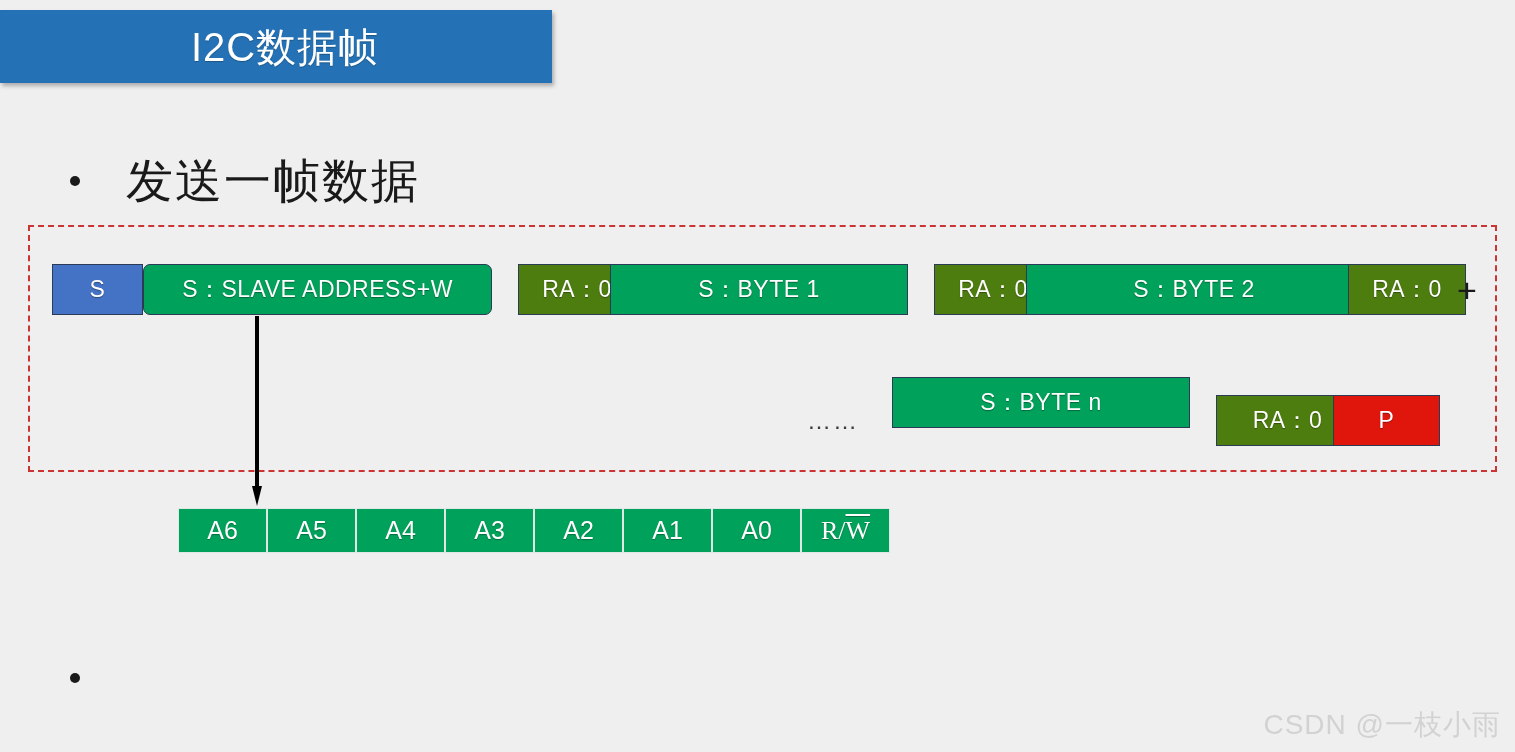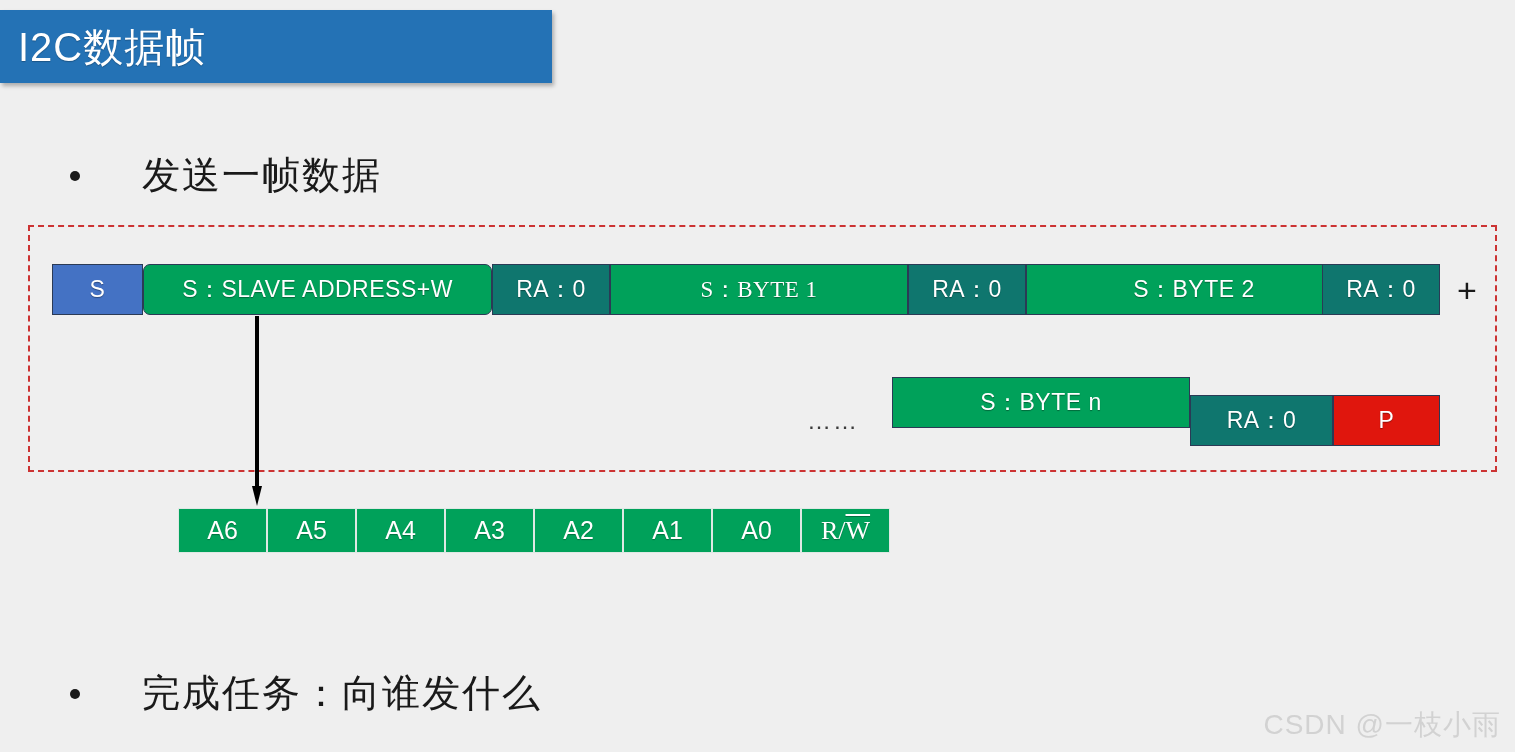--- a/index.html
+++ b/index.html
@@ -19,20 +19,21 @@
   #title-banner {
     position: absolute;
     left: 0;
     top: 10px;
     width: 552px;
     height: 73px;
     background: #2472b5;
     box-shadow: 2px 3px 4px rgba(0,0,0,0.28);
     display: flex;
     align-items: center;
+    justify-content: center;
   }
   #title-banner .title-text {
     color: #ffffff;
     font-size: 40px;
     letter-spacing: 1px;
     line-height: 1;
     padding-left: 18px;
     text-shadow: 0 1px 1px rgba(0,0,0,0.25);
   }
 
@@ -45,25 +46,24 @@
   }
   .bullet-dot {
     width: 10px;
     height: 10px;
     border-radius: 50%;
     background: #1a1a1a;
     margin-right: 46px;
     flex: 0 0 auto;
   }
   .bullet-text {
-    font-size: 38px;
+    font-size: 47px;
     line-height: 1.1;
     letter-spacing: 2px;
     white-space: nowrap;
-    margin-left: 16px;
   }
   #bullet-send  { left: 70px; top: 155px; }
   #bullet-task  { left: 70px; top: 673px; }
 
   
   #frame-region {
     position: absolute;
     left: 28px;
     top: 225px;
     width: 1469px;
@@ -81,29 +81,29 @@
     align-items: center;
     justify-content: center;
     color: #ffffff;
     font-size: 23px;
     letter-spacing: 0.5px;
     white-space: nowrap;
     border: 1px solid #2b3a55;
     text-shadow: 0 1px 1px rgba(0,0,0,0.35);
   }
   .blk.green { background: #00a15a; }
-  .blk.dark  { background: #0f766e; }
+  .blk.dark  { background: #4d7c0f; margin-left: 26px; }
   .blk.blue  { background: #4472c4; }
   .blk.red   { background: #e0160d; }
 
   
   #blk-start        { left: 52px;   top: 264px; width: 91px;  }
   #blk-slave-addr   { left: 143px;  top: 264px; width: 349px; border-radius: 7px; }
   #blk-ra-1         { left: 492px;  top: 264px; width: 118px; }
-  #blk-byte-1       { left: 610px;  top: 264px; width: 298px; font-family: Liberation Serif, serif; }
+  #blk-byte-1       { left: 610px;  top: 264px; width: 298px; }
   #blk-ra-2         { left: 908px;  top: 264px; width: 118px; }
   #blk-byte-2       { left: 1026px; top: 264px; width: 336px; }
   #blk-ra-3         { left: 1322px; top: 264px; width: 118px; }
 
   #plus-sign {
     position: absolute;
     left: 1452px;
     top: 264px;
     width: 30px;
     height: 51px;
@@ -225,16 +225,15 @@
   <div class="bitcell">A1</div>
   <div class="bitcell">A0</div>
   <div class="bitcell rw">
       <span>R/</span>
       <span class="ovl">W</span>
     </div>
 </div>
 
 <div class="bullet-row" id="bullet-task">
   <span class="bullet-dot"></span>
-  <span class="bullet-text">完成任务：向谁发什么</span>
 </div>
 
 <div id="watermark">CSDN @一枝小雨</div>
 
 </body></html>

